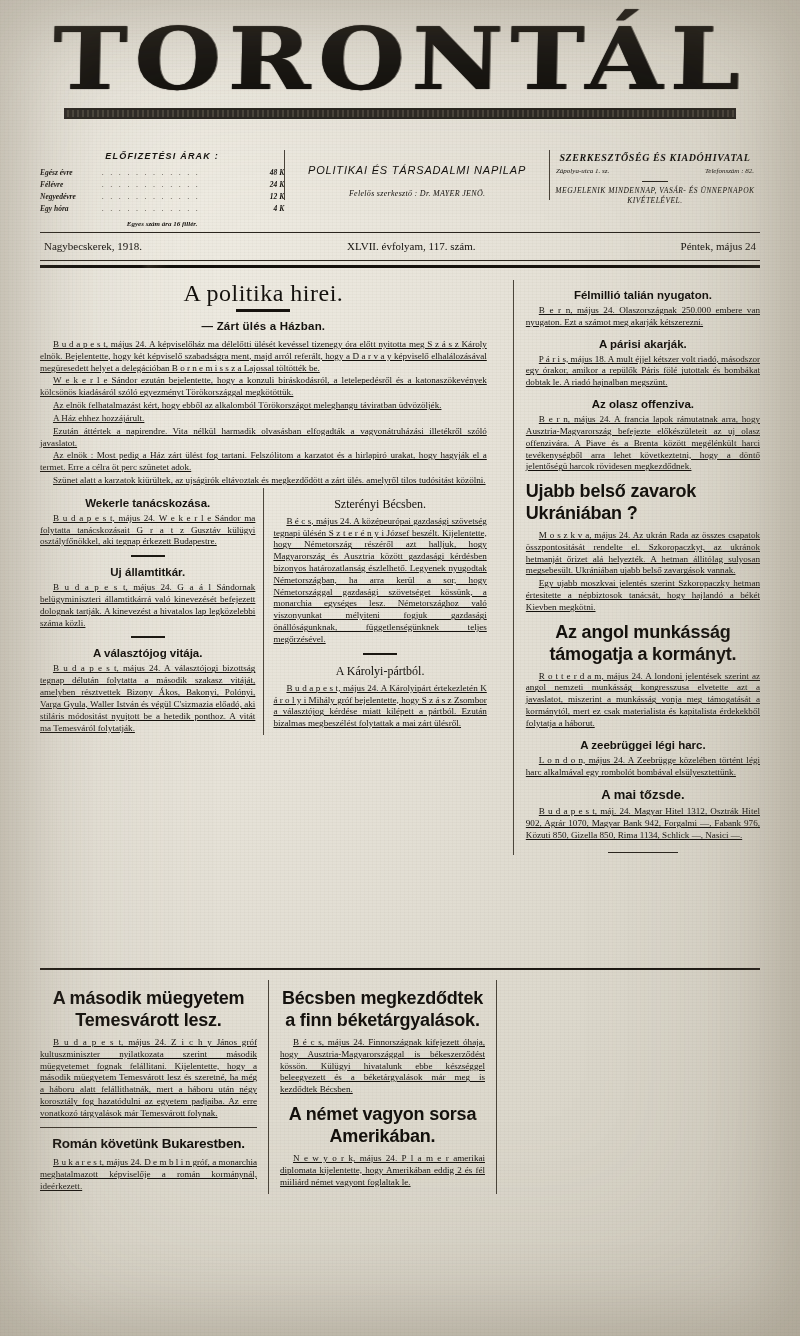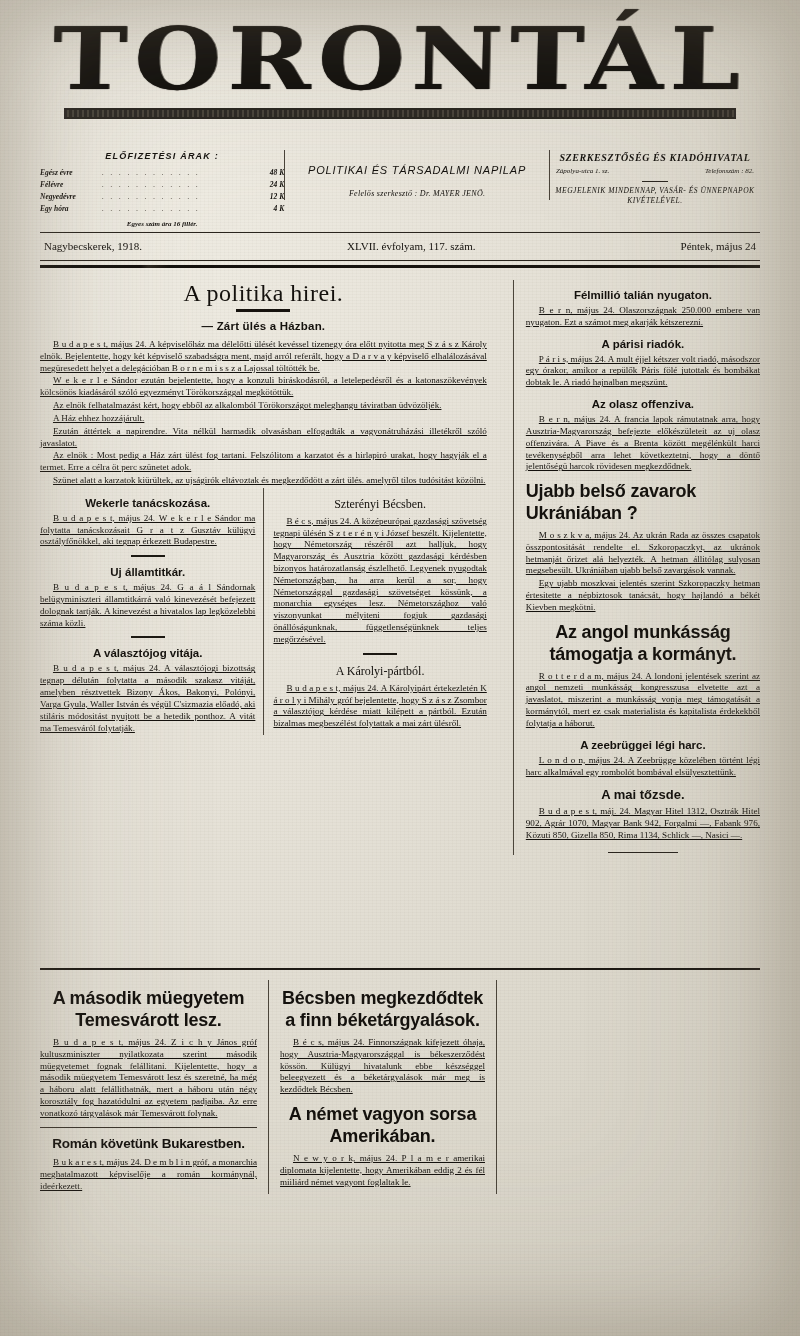--- a/index.html
+++ b/index.html
@@ -238,22 +238,22 @@
           <h3 class="sec serif">A Károlyi-pártból.</h3>
           <p class="body">B u d a p e s t, május 24. A Károlyipárt értekezletén K á r o l y i Mihály gróf bejelentette, hogy S z á s z Zsombor a választójog kérdése miatt kilépett a pártból. Ezután bizalmas megbeszélést folytattak a mai zárt ülésről.</p>
         </div>
       </div>
     </div>
 
     <div class="col col-c" style="width:252px;">
       <h3 class="sec">Félmillió talián nyugaton.</h3>
       <p class="body">B e r n, május 24. Olaszországnak 250.000 embere van nyugaton. Ezt a számot meg akarják kétszerezni.</p>
 
-      <h3 class="sec">A párisi riadók.</h3>
-      <p class="body">P á r i s, május 24. A mult éjjel kétszer volt riadó, másodszor egy órakor, amikor a repülők Páris fölé jutottak és bombákat dobtak le. A riadó hajnalban megszünt.</p>
+      <h3 class="sec">A párisi akarják.</h3>
+      <p class="body">P á r i s, május 18. A mult éjjel kétszer volt riadó, másodszor egy órakor, amikor a repülők Páris fölé jutottak és bombákat dobtak le. A riadó hajnalban megszünt.</p>
 
       <h3 class="sec">Az olasz offenziva.</h3>
       <p class="body">B e r n, május 24. A francia lapok rámutatnak arra, hogy Ausztria-Magyarország befejezte előkészületeit az uj olasz offenzivára. A Piave és a Brenta között megélénkült harci tevékenységből arra lehet következtetni, hogy a döntő jelentőségü harcok rövidesen megkezdődnek.</p>
 
       <h3 class="big" style="text-align:left;">
         <span>Ujabb belső zavarok Ukrániában ?</span>
       </h3>
       <p class="body">M o s z k v a, május 24. Az ukrán Rada az összes csapatok összpontositását rendelte el. Szkoropaczkyt, az ukránok hetmanját őrizet alá helyezték. A hetman állitólag sulyosan megsebesült. Ukrániában ujabb belső zavargások vannak.</p>
       <p class="body">Egy ujabb moszkvai jelentés szerint Szkoropaczky hetman értesitette a népbiztosok tanácsát, hogy hajlandó a békét Kievben megkötni.</p>
 

